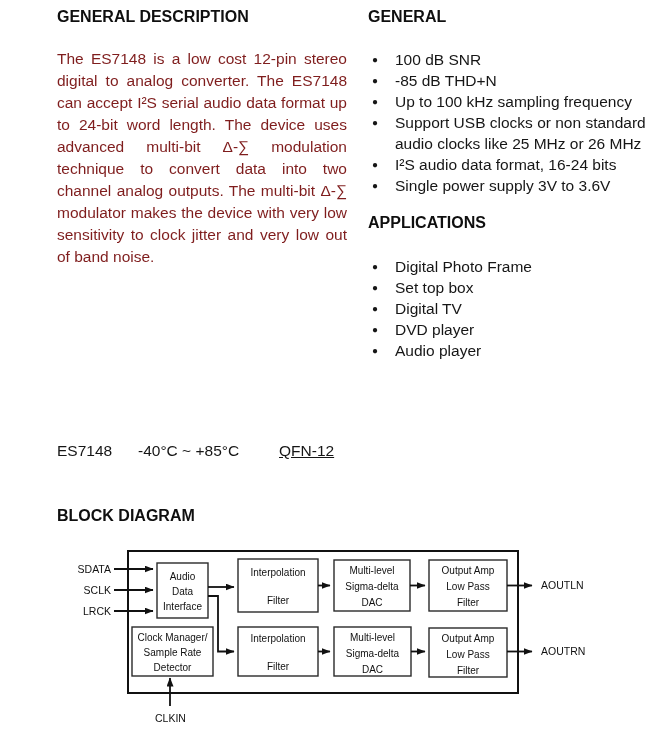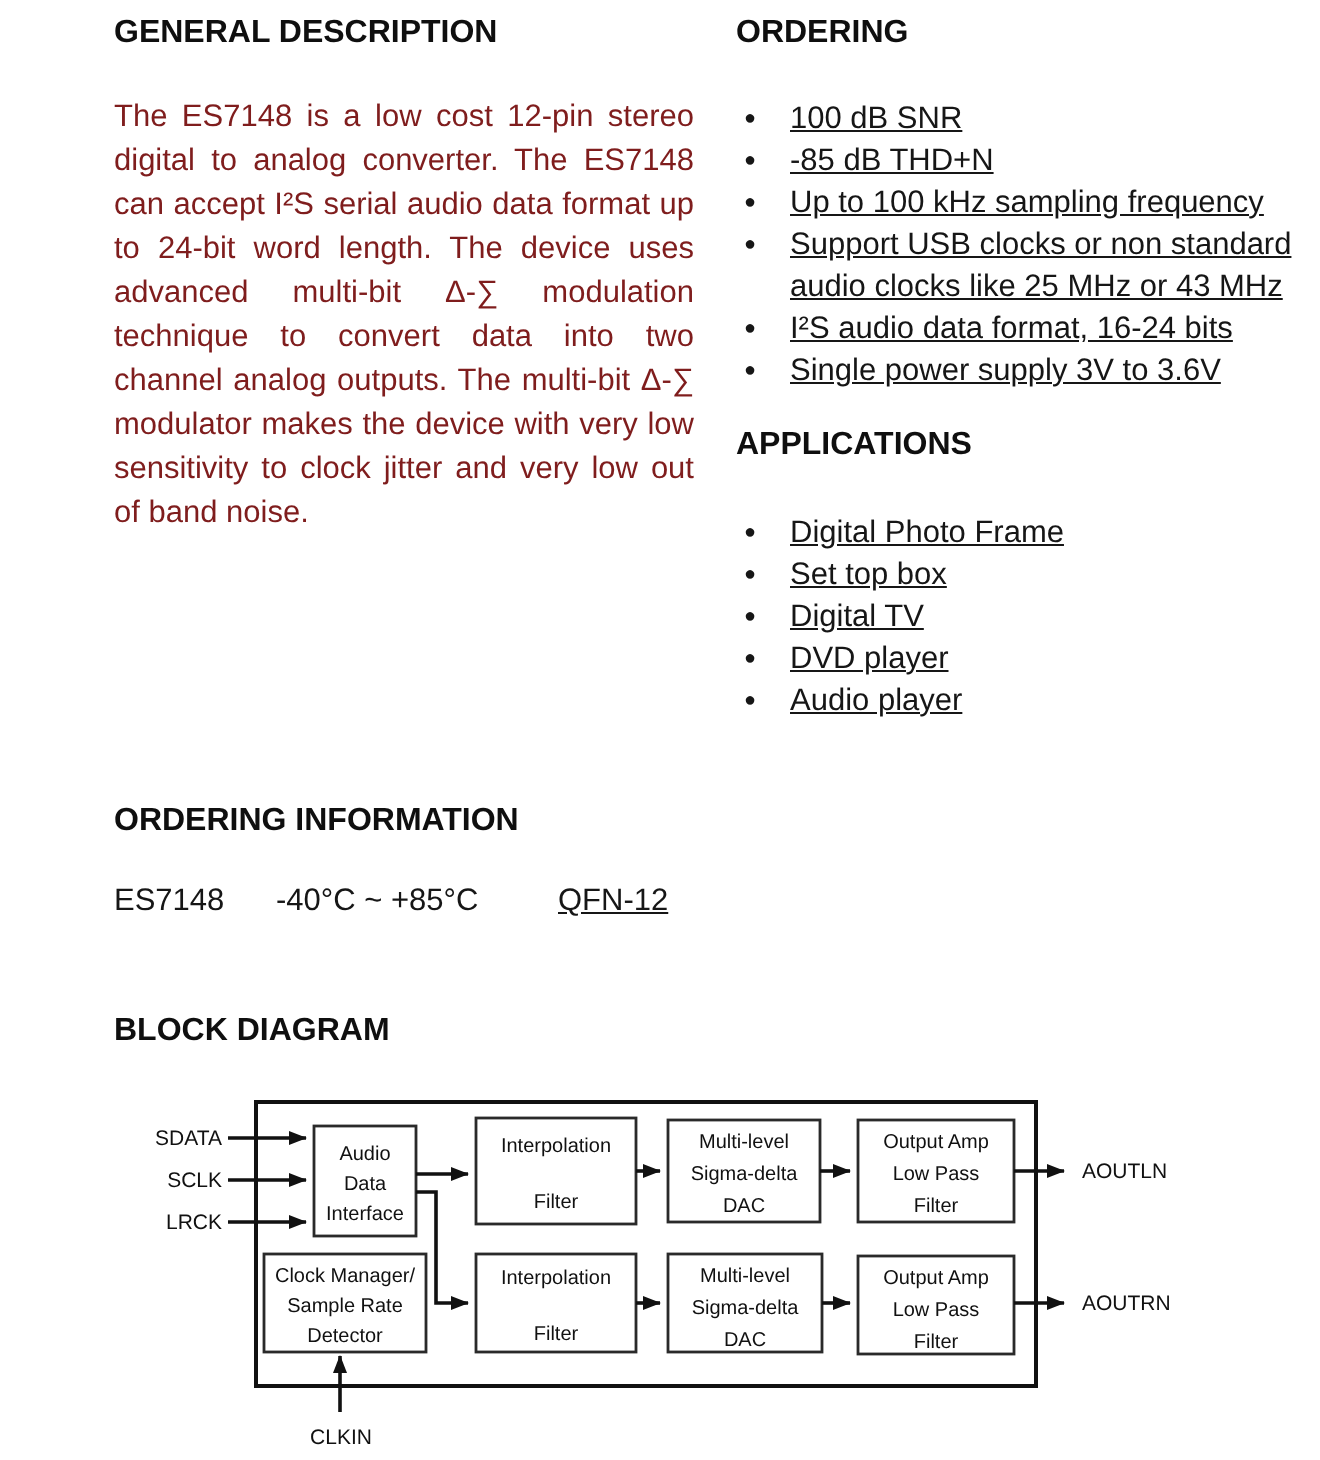--- a/index.html
+++ b/index.html
@@ -45,21 +45,21 @@
     color: #161616;
   }
   .blist li .bullet {
     flex: none;
     width: 27px;
     padding-left: 4px;
     box-sizing: border-box;
     font-size: 10px;
     line-height: 21px;
   }
-  .blist li .item-text { flex: 1; text-decoration: underline; }
+  .blist li .item-text { flex: 1; }
   #features-list { left: 368px; top: 49px; width: 288px; }
   #applications-list { left: 368px; top: 256px; width: 288px; }
   .oi-row {
     position: absolute;
     left: 57px;
     top: 442px;
     width: 400px;
     height: 20px;
     font-size: 15.5px;
     color: #161616;
@@ -81,38 +81,38 @@
 </style>
 </head>
 <body>
 
 <div class="page">
 
   <h2 class="sec-heading" style="left:57px; top:8px;">GENERAL DESCRIPTION</h2>
 
   <div class="gd-body">The ES7148 is a low cost 12-pin stereo digital to analog converter. The ES7148 can accept I²S serial audio data format up to 24-bit word length. The device uses advanced multi-bit Δ-∑ modulation technique to convert data into two channel analog outputs. The multi-bit Δ-∑ modulator makes the device with very low sensitivity to clock jitter and very low out of band noise.</div>
 
-  <h2 class="sec-heading" style="left:368px; top:8px;">ORDERING</h2>
+  <h2 class="sec-heading" style="left:368px; top:8px;">GENERAL</h2>
 
   <ul class="blist" id="features-list">
     <li>
       <span class="bullet">●</span>
       <span class="item-text">100 dB SNR</span>
     </li>
     <li>
       <span class="bullet">●</span>
       <span class="item-text">-85 dB THD+N</span>
     </li>
     <li>
       <span class="bullet">●</span>
       <span class="item-text">Up to 100 kHz sampling frequency</span>
     </li>
     <li>
       <span class="bullet">●</span>
-      <span class="item-text">Support USB clocks or non standard audio clocks like 25 MHz or 43 MHz</span>
+      <span class="item-text">Support USB clocks or non standard audio clocks like 25 MHz or 26 MHz</span>
     </li>
     <li>
       <span class="bullet">●</span>
       <span class="item-text">I²S audio data format, 16-24 bits</span>
     </li>
     <li>
       <span class="bullet">●</span>
       <span class="item-text">Single power supply 3V to 3.6V</span>
     </li>
   </ul>
@@ -135,21 +135,20 @@
     <li>
       <span class="bullet">●</span>
       <span class="item-text">DVD player</span>
     </li>
     <li>
       <span class="bullet">●</span>
       <span class="item-text">Audio player</span>
     </li>
   </ul>
 
-  <h2 class="sec-heading" style="left:57px; top:402px;">ORDERING INFORMATION</h2>
 
   <div class="oi-row">
     <span class="oi-part">ES7148</span>
     <span class="oi-temp">-40°C ~ +85°C</span>
     <span class="oi-pkg">QFN-12</span>
   </div>
 
   <h2 class="sec-heading" style="left:57px; top:507px;text-align:right;">BLOCK DIAGRAM</h2>
 
   <svg class="bd-svg" width="660" height="190" viewBox="0 0 660 190">

